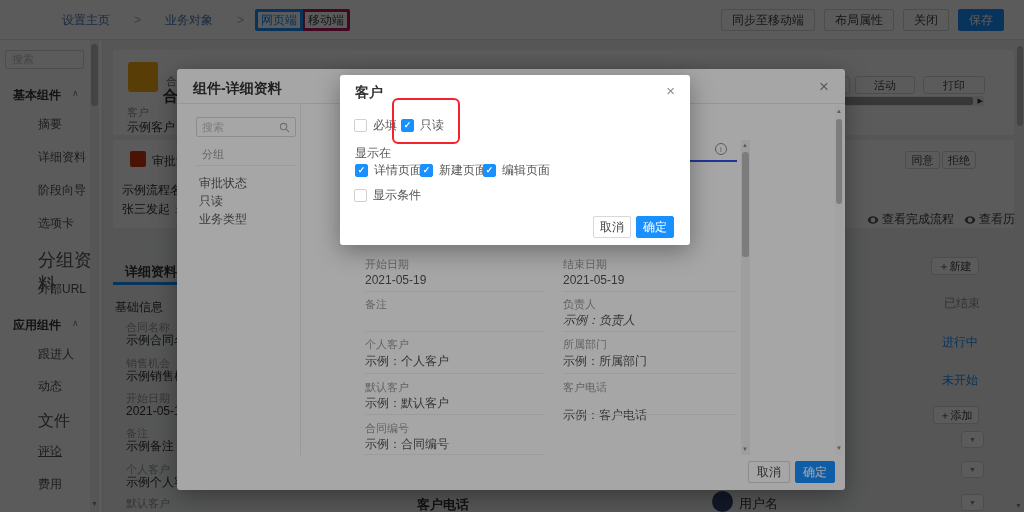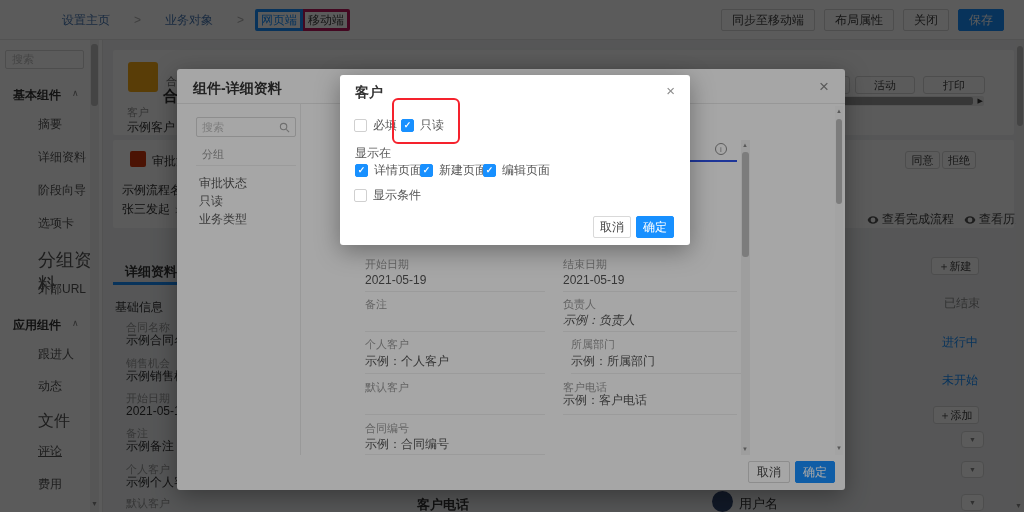--- a/index.html
+++ b/index.html
@@ -215,32 +215,33 @@
     <div class="abs" style="left:386px;top:229px;width:174px;height:34px;">
       <div class="lbl">负责人</div>
       <div class="val" style="margin-top:4px;font-style:italic;">示例：负责人</div>
       <div class="hr abs" style="left:0;right:0;bottom:0;"></div>
     </div>
     <div class="abs" style="left:188px;top:269px;width:180px;height:36px;">
       <div class="lbl">个人客户</div>
       <div class="val" style="margin-top:5px;">示例：个人客户</div>
       <div class="hr abs" style="left:0;right:0;bottom:0;"></div>
     </div>
-    <div class="abs" style="left:394px;top:269px;width:174px;height:36px;">
+    <div class="abs" style="left:386px;top:269px;width:174px;height:36px;">
       <div class="lbl">所属部门</div>
       <div class="val" style="margin-top:5px;">示例：所属部门</div>
       <div class="hr abs" style="left:0;right:0;bottom:0;"></div>
     </div>
     <div class="abs" style="left:188px;top:312px;width:180px;height:34px;">
       <div class="lbl">默认客户</div>
+      <div class="val" style="margin-top:4px;">示例：默认客户</div>
       <div class="hr abs" style="left:0;right:0;bottom:0;"></div>
     </div>
     <div class="abs" style="left:386px;top:312px;width:174px;height:34px;">
       <div class="lbl">客户电话</div>
-      <div class="val" style="margin-top:1px;">示例：客户电话</div>
+      <div class="val" style="margin-top:16px;">示例：客户电话</div>
       <div class="hr abs" style="left:0;right:0;bottom:0;"></div>
     </div>
     <div class="abs" style="left:188px;top:353px;width:180px;height:33px;">
       <div class="lbl">合同编号</div>
       <div class="val" style="margin-top:4px;">示例：合同编号</div>
       <div class="hr abs" style="left:0;right:0;bottom:0;"></div>
     </div>
 
     <div class="abs sbtrack" style="left:564px;top:71px;width:9px;height:315px;"></div>
     <span class="abs arr" style="left:565px;top:73px;font-size:6px;">▲</span>

